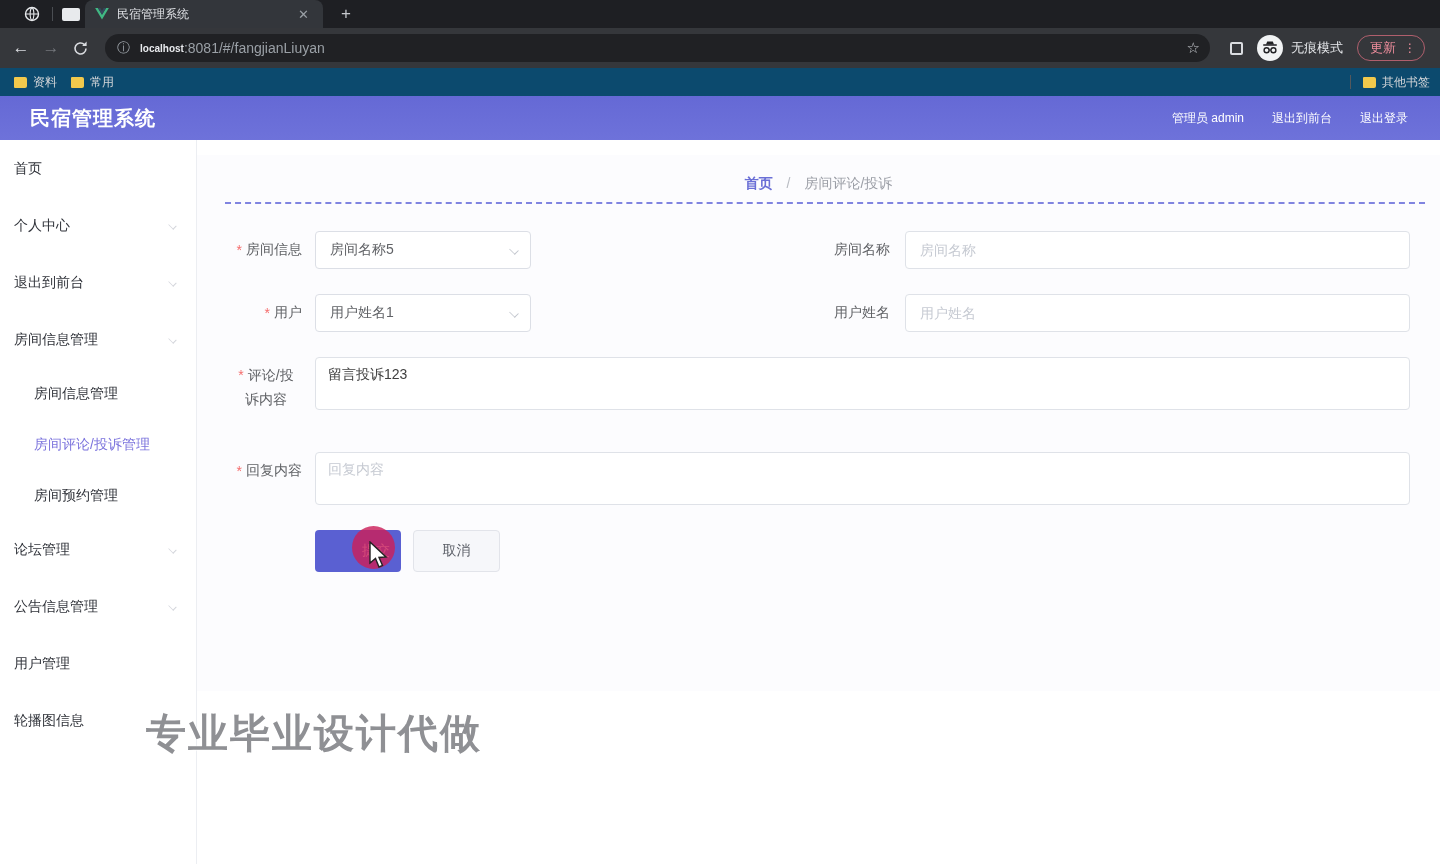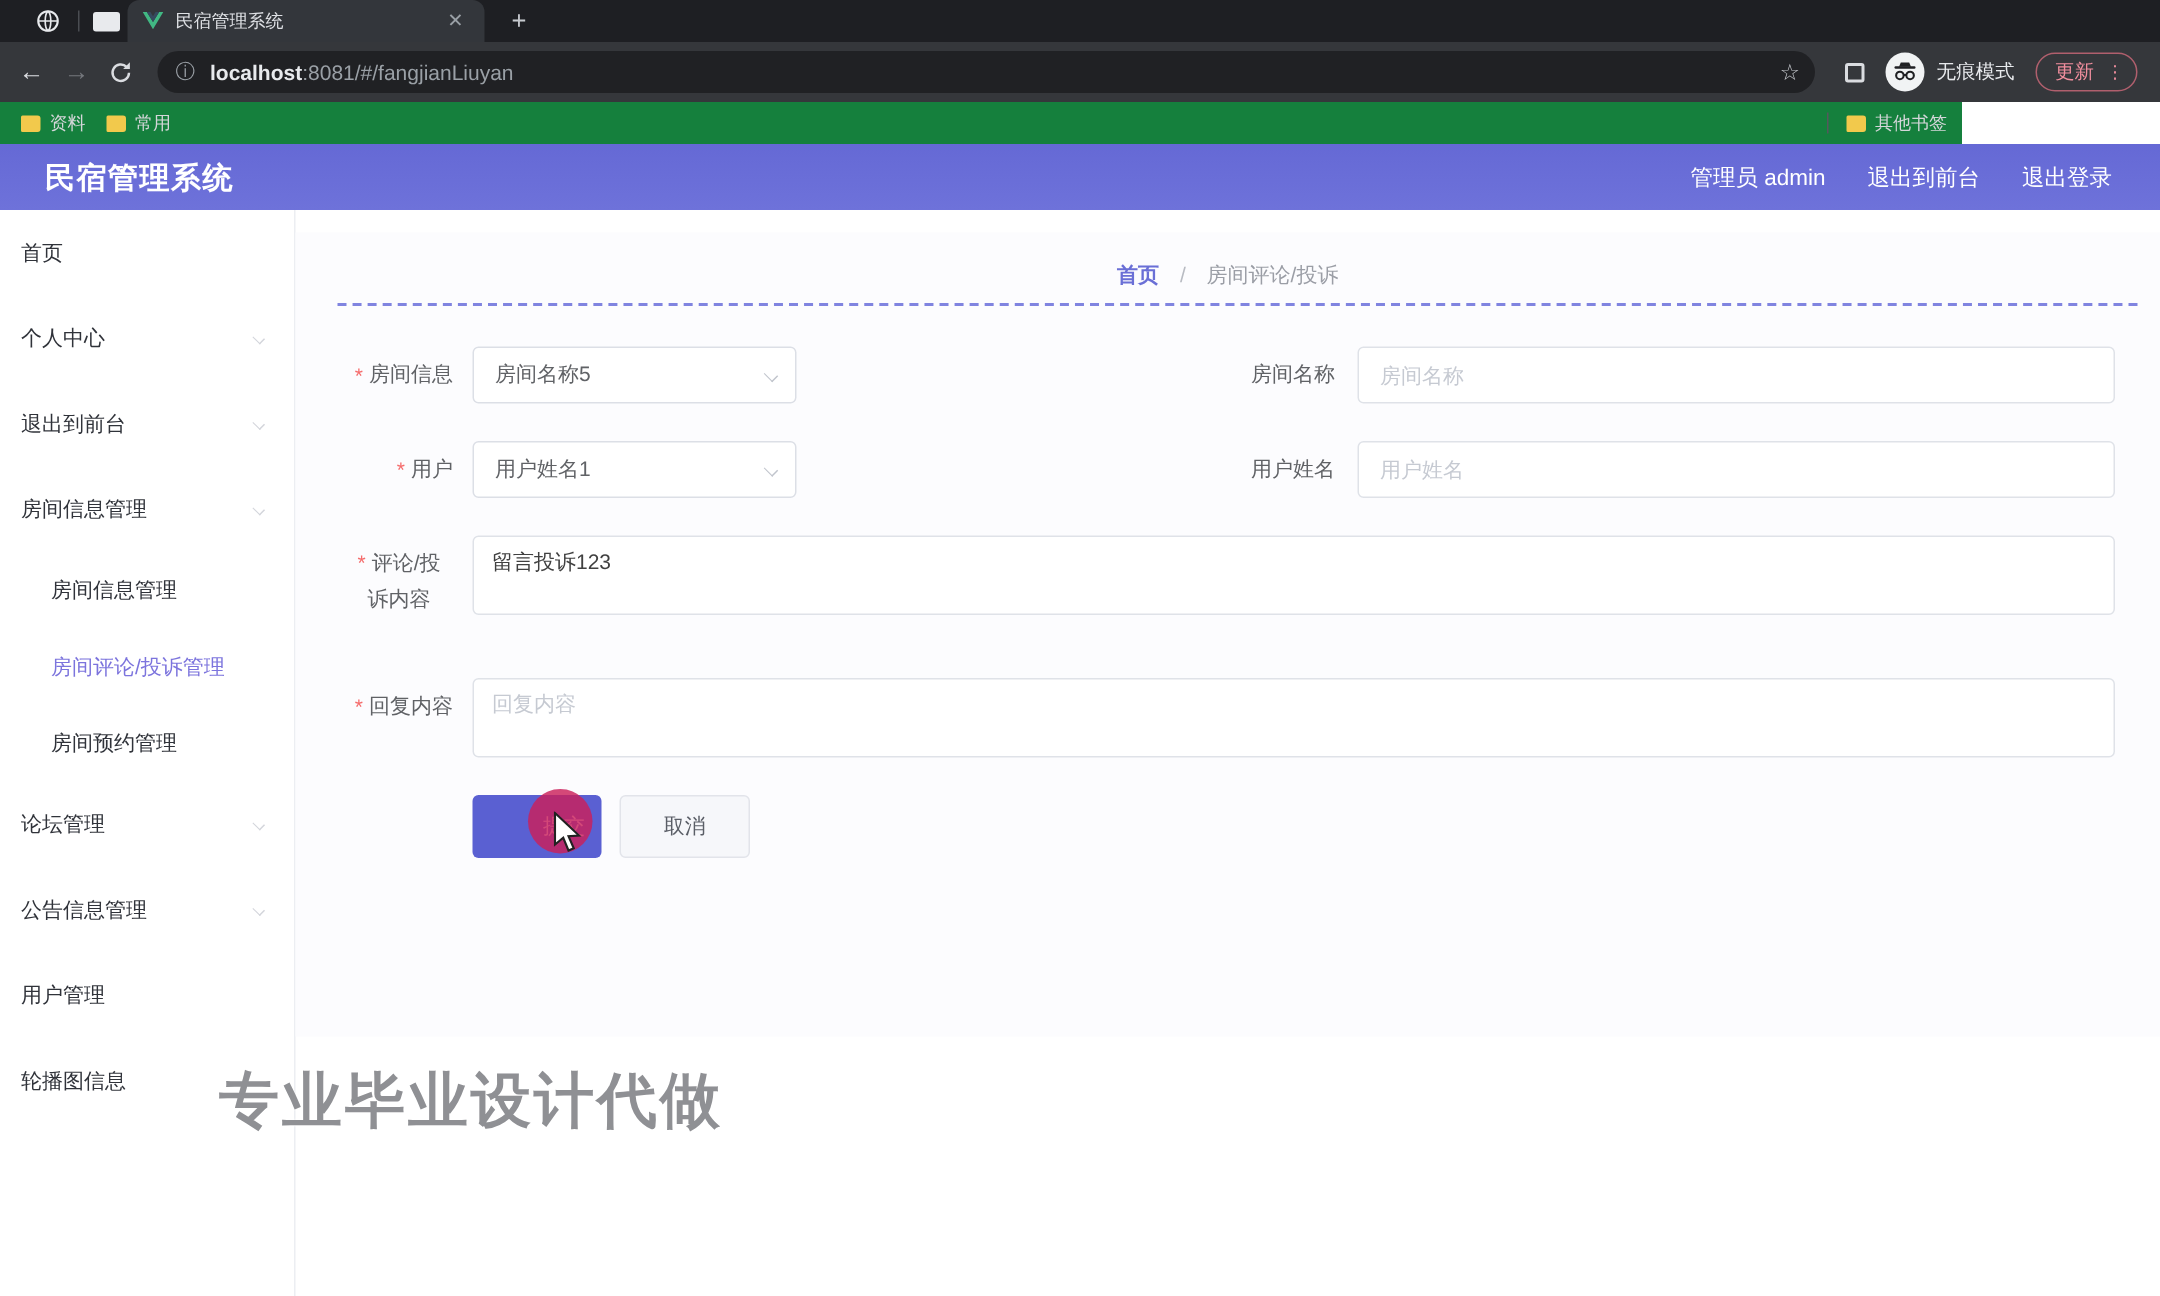--- a/index.html
+++ b/index.html
@@ -16,41 +16,41 @@
   .tab-title { color:#dfe1e5; font-size:12px; flex:1; white-space:nowrap; overflow:hidden; }
   .tab-close { color:#9aa0a6; font-size:13px; padding:0 4px; }
   .newtab-btn { position:absolute; left:335px; top:4px; color:#c6c9ce; font-size:17px; width:22px; text-align:center; }
   .tabstrip-sep { position:absolute; left:52px; top:7px; width:1px; height:14px; background:#4a4d52; }
 
   .toolbar { position:absolute; left:0; top:28px; width:1440px; height:40px; background:#35373b; display:flex; align-items:center; }
   .nav-ico { font-size:17px; color:#dadce0; width:30px; text-align:center; }
   .nav-ico.dim { color:#74777c; }
   .urlbar { position:relative; margin-left:8px; width:1105px; height:28px; background:#202124; border-radius:14px; display:flex; align-items:center; padding:0 12px; }
   .urlbar .info { color:#9aa0a6; font-size:13px; margin-right:10px; }
-  .url-host { color:#e8eaed; font-size:14px; font-weight:bold; }
+  .url-host { color:#e8eaed; font-size:10px; font-weight:bold; }
   .url-rest { color:#9aa0a6; font-size:14px; }
   .url-star { position:absolute; right:10px; color:#c3c6cb; font-size:15px; }
   .tb-square { width:13px; height:13px; border:2px solid #dadce0; border-radius:2px; margin:0 14px 0 20px; }
   .incog-badge { width:26px; height:26px; border-radius:50%; background:#f1f3f4; display:flex; align-items:center; justify-content:center; margin-right:8px; }
   .incog-label { color:#e8eaed; font-size:13px; margin-right:14px; white-space:nowrap; }
   .update-pill { height:26px; border:1px solid #b05f6d; border-radius:13px; color:#f08e9d; font-size:13px; display:flex; align-items:center; padding:0 8px 0 12px; margin-right:10px; }
   .update-pill .dots { margin-left:8px; font-size:12px; }
 
-  .bookmarksbar { position:absolute; left:0; top:68px; width:1308px; height:28px; background:#15803d; display:flex; align-items:center; }
+  .bookmarksbar { position:absolute; left:0; top:68px; width:1440px; height:28px; background:#0c4a6e; display:flex; align-items:center; }
   .bm-item { display:flex; align-items:center; margin-left:14px; }
   .bm-folder { width:13px; height:11px; background:#f2c94c; border-radius:1px 2px 2px 1px; margin-right:6px; }
   .bm-label { color:#d4d6d9; font-size:12px; }
   .bm-right { position:absolute; right:10px; display:flex; align-items:center; }
   .bm-sep { width:1px; height:14px; background:#55585c; margin-right:12px; }
 
   
   .appheader { position:absolute; left:0; top:96px; width:1440px; height:44px; background:linear-gradient(#6569d5,#6e72da); display:flex; align-items:center; }
   .app-title { color:#fff; font-size:20px; font-weight:bold; margin-left:30px; letter-spacing:1px; }
   .appheader-right { position:absolute; right:32px; display:flex; align-items:center; gap:28px; }
-  .appheader-right span { color:#fff; font-size:15px; white-space:nowrap; }
+  .appheader-right span { color:#fff; font-size:12px; white-space:nowrap; }
 
   
   .sidebar { position:absolute; left:0; top:140px; width:197px; height:724px; background:#fff; border-right:1px solid #eceef2; }
   .side-item { position:relative; height:57px; display:flex; align-items:center; padding-left:14px; font-size:14px; color:#30333a; cursor:pointer; }
   .side-item.sub { height:51px; padding-left:34px; }
   .side-item.active { color:#7c74dd; }
   .side-arrow { position:absolute; right:20px; width:7px; height:7px; border-right:1px solid #d3d5db; border-bottom:1px solid #d3d5db; transform:rotate(45deg) scaleY(.7); }
 
   
   .content { position:absolute; left:197px; top:155px; width:1243px; height:536px; background:#fcfcfe; }

